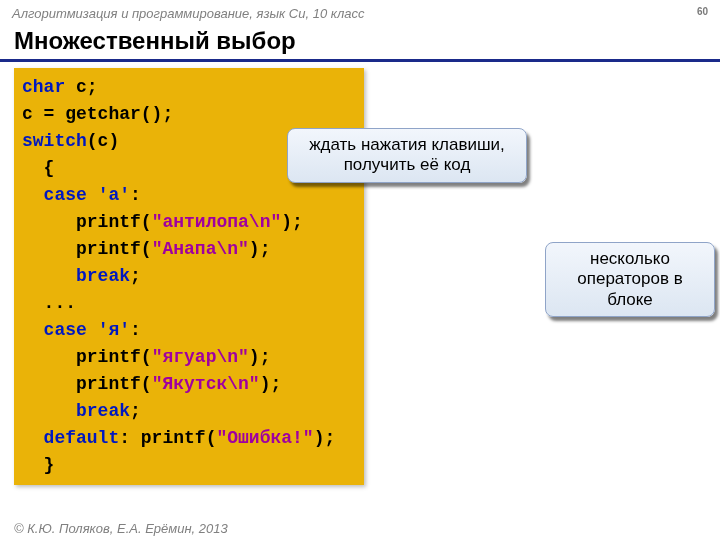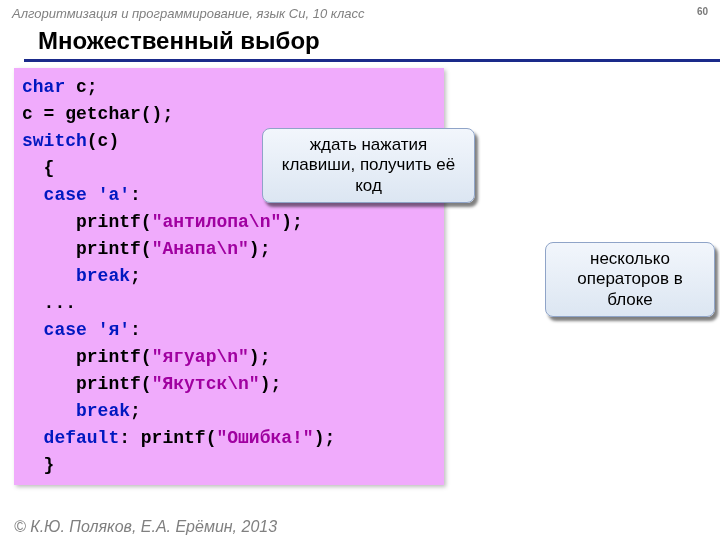--- a/index.html
+++ b/index.html
@@ -24,29 +24,28 @@
     font-weight: bold;
     font-size: 10px;
     color: #7a7a7a;
   }
   .title {
     font-weight: bold;
     font-size: 24px;
     color: #000;
     padding: 4px 14px 4px 14px;
     border-bottom: 3px solid #1a2a8a;
-    margin-left: 24px;
   }
   .content {
     position: relative;
     padding: 6px 14px 0 14px;
   }
   .codebox {
-    background: #f0abfc;
-    width: 430px;
+    background: #eab308;
+    width: 350px;
     padding: 6px 8px 6px 8px;
     font-family: "Courier New", monospace;
     font-size: 18px;
     font-weight: bold;
     line-height: 1.5;
     box-shadow: 2px 2px 4px rgba(0,0,0,0.25);
   }
   .codebox pre { margin: 0; white-space: pre; font-family: inherit; }
   .kw  { color: #0018c0; }
   .chr { color: #0018c0; }
@@ -57,28 +56,28 @@
     background: linear-gradient(#f2f6fc, #dce6f2);
     border: 1px solid #8fa4c8;
     border-radius: 8px;
     padding: 6px 12px;
     font-size: 17px;
     color: #000;
     text-align: center;
     box-shadow: 3px 4px 3px rgba(0,0,0,0.5);
     line-height: 1.2;
   }
-  .callout.c1 { top: 66px; left: 262px; width: 213px; }
+  .callout.c1 { top: 66px; left: 287px; width: 240px; }
   .callout.c2 { top: 180px; left: 545px; width: 170px; }
   .footer {
     position: absolute;
     left: 0; right: 0; bottom: 4px;
     padding: 0 14px;
     color: #808080;
-    font-size: 16px;
+    font-size: 13px;
     font-style: italic;
     display: flex;
     gap: 32px;
   }
 </style>
 </head>
 <body>
 
 <div class="topbar">
   <span>Алгоритмизация и программирование, язык Си, 10 класс</span>

